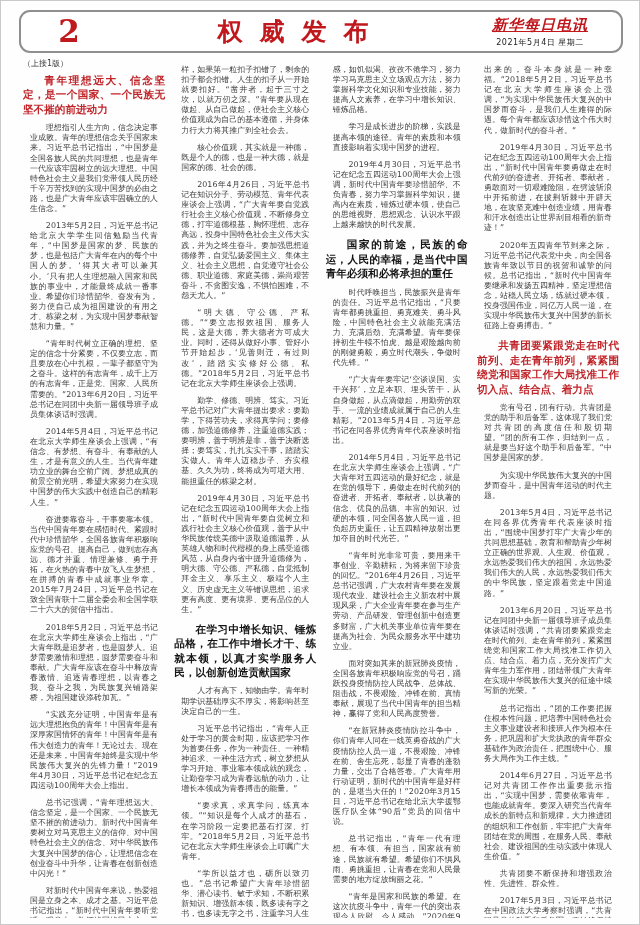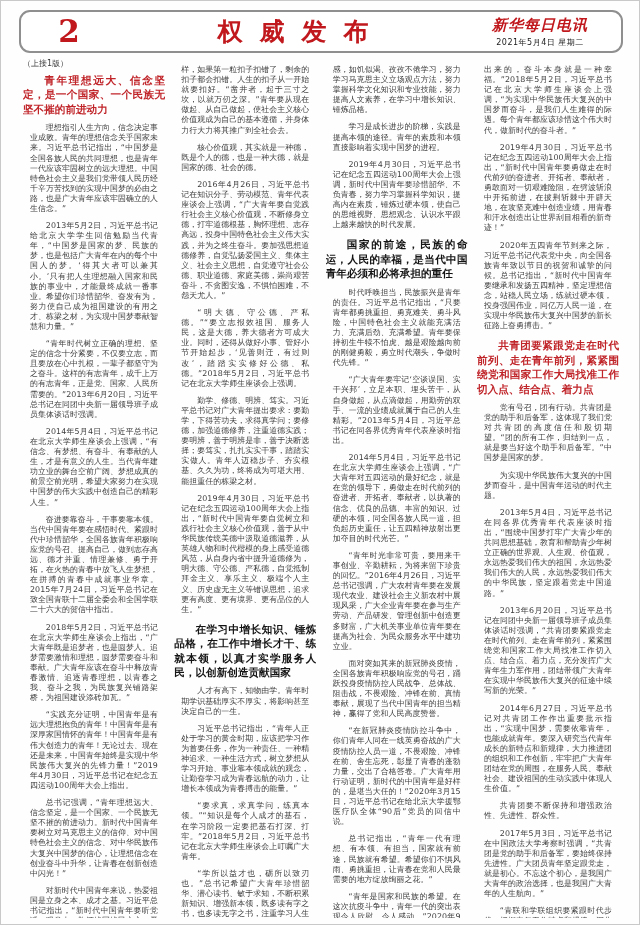--- a/index.html
+++ b/index.html
@@ -10,21 +10,21 @@
   .hdr{position:absolute;left:18px;top:9px;width:604px;height:43px;
        border:2px solid #8f8f8f;border-radius:11px;box-sizing:border-box;
        display:flex;align-items:center;background:#fff;}
   .pageno{width:96px;text-align:center;font-family:"DejaVu Serif","Liberation Serif",serif;
           font-size:31px;font-weight:bold;color:#c0181c;line-height:1;}
   .title{flex:1;text-align:center;font-family:Liberation Sans, sans-serif;
          font-size:25px;font-weight:bold;color:#c0181c;letter-spacing:17px;text-indent:17px;
          white-space:nowrap;}
   .brand{width:152px;text-align:center;padding-right:10px;box-sizing:border-box;}
   .brandname{font-family:"DejaVu Serif","Liberation Serif",serif;font-style:italic;
-             font-weight:bold;color:#c0181c;font-size:15px;letter-spacing:1px;white-space:nowrap;}
+             font-weight:bold;color:#c0181c;font-size:15px;letter-spacing:1px;white-space:nowrap;text-decoration:underline;}
   .dateline{font-size:8px;color:#1a1a1a;margin-top:2px;letter-spacing:0.5px;white-space:nowrap;}
   
   .bodyarea{position:absolute;left:22px;top:57px;width:596px;height:860px;
             display:flex;justify-content:space-between;}
   .col{width:142px;height:100%;overflow:hidden;}
   .blk{text-align:justify;margin:7px;}
   .note{font-size:8px;color:#3d3d3d;margin:0 0 4px 0;}
   .p{font-size:7.9px;line-height:10.1px;color:#3c3c3c;text-indent:2em;letter-spacing:0.1px;}
   .pcont{font-size:7.9px;line-height:10.1px;color:#3c3c3c;text-indent:0;letter-spacing:0.1px;}
   .hred,.hbold{font-size:10.6px;line-height:14.4px;font-weight:bold;text-indent:2em;
@@ -92,20 +92,21 @@
       </div>
     <div class="col">
         <div class="blk pcont">出来的，奋斗本身就是一种幸福。”2018年5月2日，习近平总书记在北京大学师生座谈会上强调，“为实现中华民族伟大复兴的中国梦而奋斗，是我们人生难得的际遇。每个青年都应该珍惜这个伟大时代，做新时代的奋斗者。”</div>
         <div class="blk p">2019年4月30日，习近平总书记在纪念五四运动100周年大会上指出，“新时代中国青年要勇做走在时代前列的奋进者、开拓者、奉献者，勇敢面对一切艰难险阻，在劈波斩浪中开拓前进，在披荆斩棘中开辟天地，在攻坚克难中创造业绩，用青春和汗水创造出让世界刮目相看的新奇迹！”</div>
         <div class="blk p">2020年五四青年节到来之际，习近平总书记代表党中央，向全国各族青年致以节日的祝贺和诚挚的问候。总书记指出，“新时代中国青年要继承和发扬五四精神，坚定理想信念，站稳人民立场，练就过硬本领，投身强国伟业，同亿万人民一道，在实现中华民族伟大复兴中国梦的新长征路上奋勇搏击。”</div>
         <div class="blk hred">共青团要紧跟党走在时代前列、走在青年前列，紧紧围绕党和国家工作大局找准工作切入点、结合点、着力点</div>
         <div class="blk p">党有号召，团有行动。共青团是党的助手和后备军，这体现了我们党对共青团的高度信任和殷切期望。“团的所有工作，归结到一点，就是要当好这个助手和后备军。”中国梦是国家的梦。</div>
         <div class="blk p">为实现中华民族伟大复兴的中国梦而奋斗，是中国青年运动的时代主题。</div>
         <div class="blk p">2013年5月4日，习近平总书记在同各界优秀青年代表座谈时指出，“围绕中国梦打牢广大青少年的共同思想基础，教育和帮助青少年树立正确的世界观、人生观、价值观，永远热爱我们伟大的祖国，永远热爱我们伟大的人民，永远热爱我们伟大的中华民族，坚定跟着党走中国道路。”</div>
         <div class="blk p">2013年6月20日，习近平总书记在同团中央新一届领导班子成员集体谈话时强调，“共青团要紧跟党走在时代前列、走在青年前列，紧紧围绕党和国家工作大局找准工作切入点、结合点、着力点，充分发挥广大青年生力军作用，团结带领广大青年在实现中华民族伟大复兴的征途中续写新的光荣。”</div>
+        <div class="blk p">总书记指出，“团的工作要把握住根本性问题，把培养中国特色社会主义事业建设者和接班人作为根本任务，把巩固和扩大党执政的青年群众基础作为政治责任，把围绕中心、服务大局作为工作主线。”</div>
         <div class="blk p">2014年6月27日，习近平总书记对共青团工作作出重要批示指出，“实现中国梦，需要依靠青年，也能成就青年。要深入研究当代青年成长的新特点和新规律，大力推进团的组织和工作创新，牢牢把广大青年团结在党的周围，在服务人民、奉献社会、建设祖国的生动实践中体现人生价值。”</div>
         <div class="blk p">共青团要不断保持和增强政治性、先进性、群众性。</div>
         <div class="blk p">2017年5月3日，习近平总书记在中国政法大学考察时强调，“共青团是党的助手和后备军，要始终保持先进性。广大团员青年坚定跟党走，就是初心。不忘这个初心，是我国广大青年的政治选择，也是我国广大青年的人生航向。”</div>
         <div class="blk p">“青联和学联组织要紧跟时代步伐，把握青年工作特点和规律，深化改革创新，组织动员广大青年和青年学生坚定跟党走、奋进新时代，为党和国家事业发展作出新的更大的贡献。”2020年8月17日，习近平总书记在致全国青联十三届全委会和全国学联二十七大的贺信中说。</div>
       </div>
   </div>
 
 </div>
 
 </body></html>

